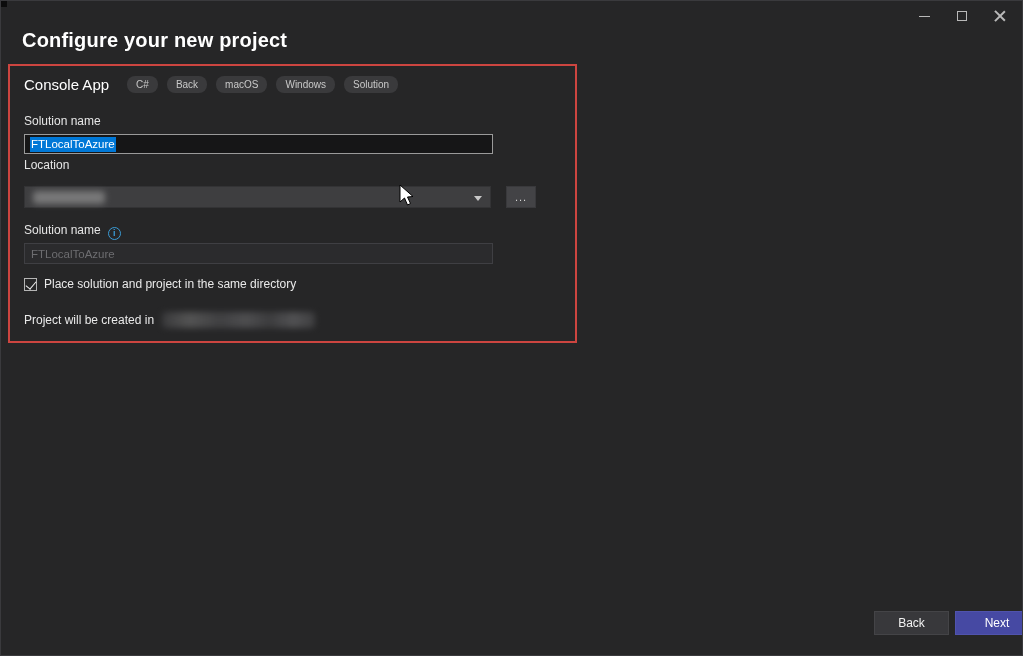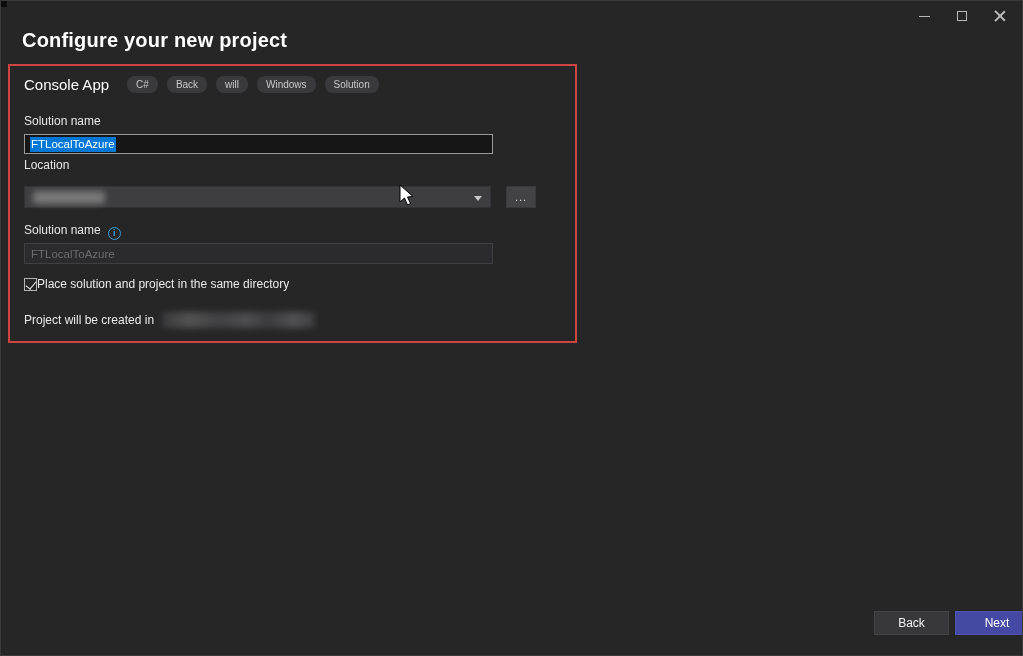--- a/index.html
+++ b/index.html
@@ -133,21 +133,21 @@
     background: #2b2b2d;
     border: 1px solid #3f3f43;
     display: flex; align-items: center;
     padding-left: 6px;
     font-size: 11.5px; color: #6d6d70;
   }
 
   
   .checkbox-row {
     position: absolute; left: 14px; top: 211px;
-    display: flex; align-items: center; gap: 0;
+    display: flex; align-items: center; gap: 7px;
   }
   .checkbox {
     width: 13px; height: 13px;
     background: #262627;
     border: 1px solid #b5b5b5;
     position: relative;
   }
   .checkbox::after {
     content: "";
     position: absolute; left: 3px; top: 0px;
@@ -203,21 +203,21 @@
 
 <div class="page-title">Configure your new project</div>
 
 <div class="red-panel">
 
   <div class="template-row">
     <div class="template-name">Console App</div>
     <div class="tag-list">
       <span class="tag">C#</span>
       <span class="tag">Back</span>
-      <span class="tag">will</span>
+      <span class="tag">macOS</span>
       <span class="tag">Windows</span>
       <span class="tag">Solution</span>
     </div>
   </div>
 
   <div class="field-label" style="top: 48px;">Solution name</div>
   <div class="input-box" style="top: 68px;">
     <span class="selected-text">FTLocalToAzure</span>
   </div>
 

